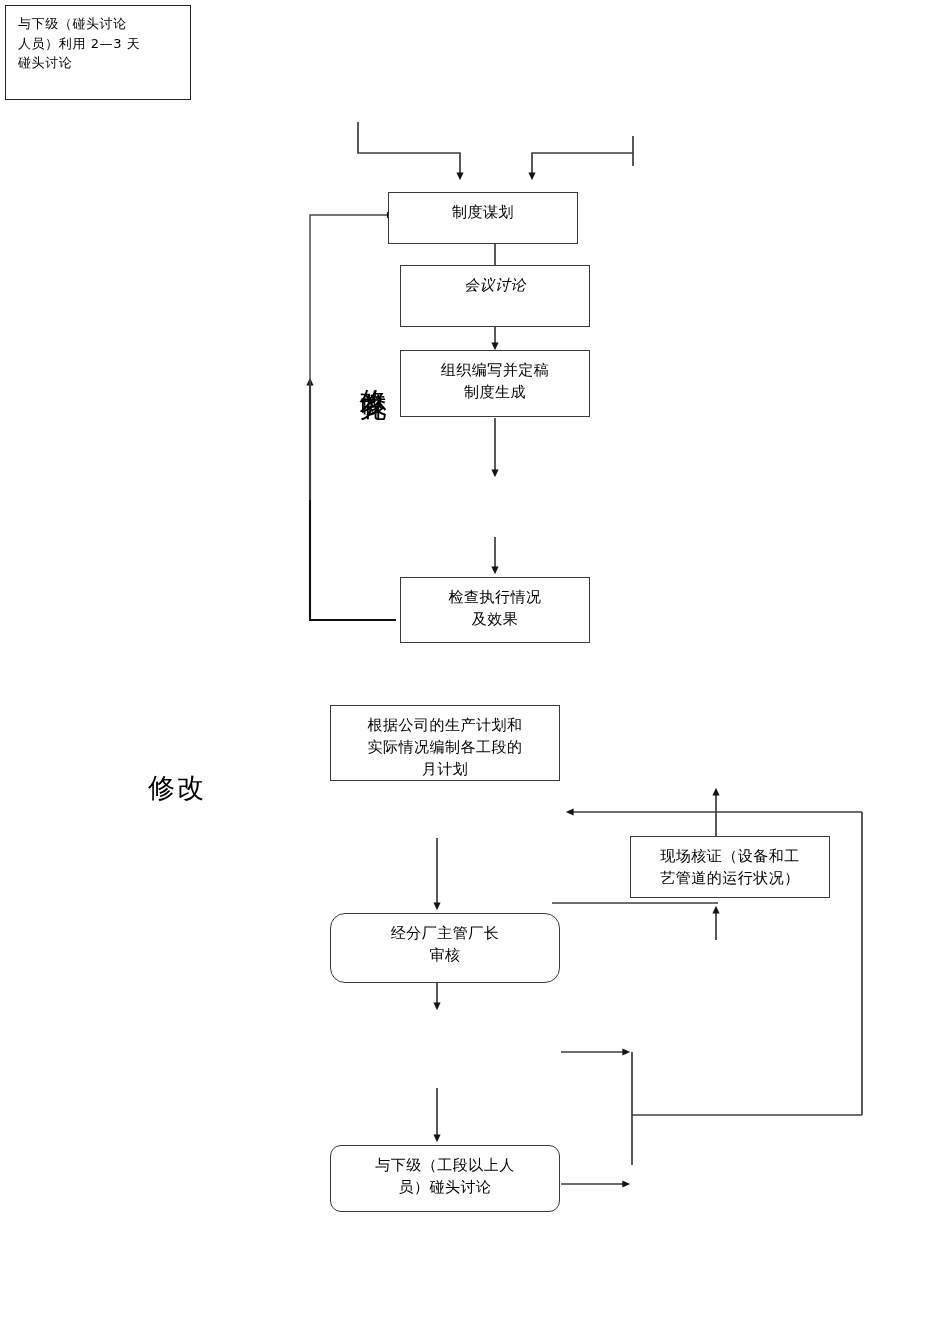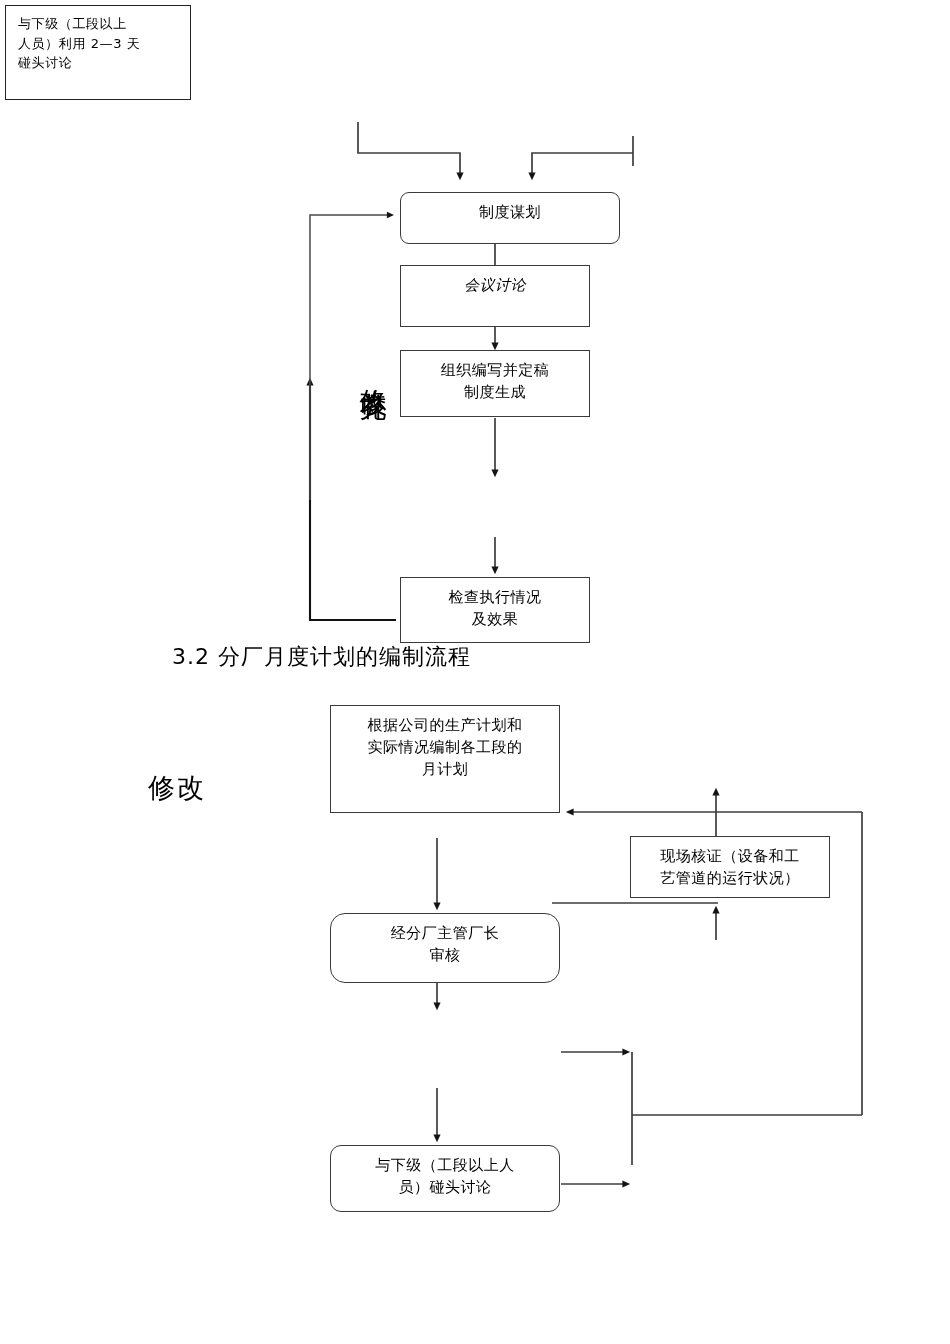--- a/index.html
+++ b/index.html
@@ -88,21 +88,21 @@
   .ln { stroke: #3d3d3d; stroke-width: 1.7; fill: none; }
   .ln-thin { stroke: #4a4a4a; stroke-width: 1.5; fill: none; }
   .ln-bold { stroke: #111; stroke-width: 2.1; fill: none; }
 </style>
 </head>
 <body>
 
 <div id="canvas">
 
   <div class="note-box" style="left:5px; top:5px; width:186px; height:95px;">
-    <div>与下级（工段以上</div>
+    <div>与下级（碰头讨论</div>
     <div>人员）利用 2—3 天</div>
     <div>碰头讨论</div>
   </div>
 
   <svg class="wires">
     <defs>
       <marker id="ah" markerWidth="11" markerHeight="11" refX="6.2" refY="4.2" orient="auto" markerUnits="userSpaceOnUse">
         <path d="M0.6,0.6 L8.4,4.2 L0.6,7.8 Z" fill="#141414"></path>
       </marker>
       <marker id="ah-s" markerWidth="10" markerHeight="10" refX="5.6" refY="3.8" orient="auto" markerUnits="userSpaceOnUse">
@@ -120,21 +120,21 @@
 
     <path class="ln" d="M495,243 L495,298" marker-end="url(#ah)"></path>
 
     <path class="ln" d="M495,298 L495,348" marker-end="url(#ah)"></path>
 
     <path class="ln" d="M495,418 L495,475" marker-end="url(#ah)"></path>
 
     <path class="ln" d="M495,537 L495,572" marker-end="url(#ah)"></path>
   </svg>
 
-  <div class="node" style="left:400px; top:192px; width:220px; height:52px;border-radius:9px;">
+  <div class="node" style="left:388px; top:192px; width:190px; height:52px;">
     <span>制度谋划</span>
   </div>
 
   <div class="node" style="left:400px; top:265px; width:190px; height:62px;font-style:italic;">
     <span>会议讨论</span>
   </div>
 
   <div class="node" style="left:400px; top:350px; width:190px; height:67px;">
     <div style="width:100%;">
       <span>组织编写并定稿</span>
@@ -145,21 +145,20 @@
 
   <div class="node" style="left:400px; top:577px; width:190px; height:66px;">
     <div style="width:100%;">
       <span>检查执行情况</span>
       <span>及效果</span>
     </div>
   </div>
 
   <div class="vlabel" style="left:358px; top:282px; height:175px;">修改补充</div>
 
-  <div class="section-title" style="left:172px; top:642px;">3.2 分厂月度计划的编制流程</div>
 
   <svg class="wires">
 
     <path class="ln" d="M437,838 L437,908" marker-end="url(#ah)"></path>
 
     <path class="ln" d="M437,983 L437,1008" marker-end="url(#ah)"></path>
 
     <path class="ln" d="M437,1088 L437,1140" marker-end="url(#ah)"></path>
 
     <path class="ln" d="M862,812 L862,1115"></path>
@@ -174,21 +173,21 @@
 
     <path class="ln" d="M561,1052 L628,1052" marker-end="url(#ah)"></path>
 
     <path class="ln" d="M632,1052 L632,1165"></path>
 
     <path class="ln" d="M632,1115 L862,1115"></path>
 
     <path class="ln" d="M561,1184 L628,1184" marker-end="url(#ah)"></path>
   </svg>
 
-  <div class="node" style="left:330px; top:705px; width:230px; height:108px;">
+  <div class="node" style="left:330px; top:705px; width:230px; height:76px;">
     <div style="width:100%;">
       <span>根据公司的生产计划和</span>
       <span>实际情况编制各工段的</span>
       <span>月计划</span>
     </div>
   </div>
 
   <div class="node" style="left:630px; top:836px; width:200px; height:62px;">
     <div style="width:100%;">
       <span>现场核证（设备和工</span>

